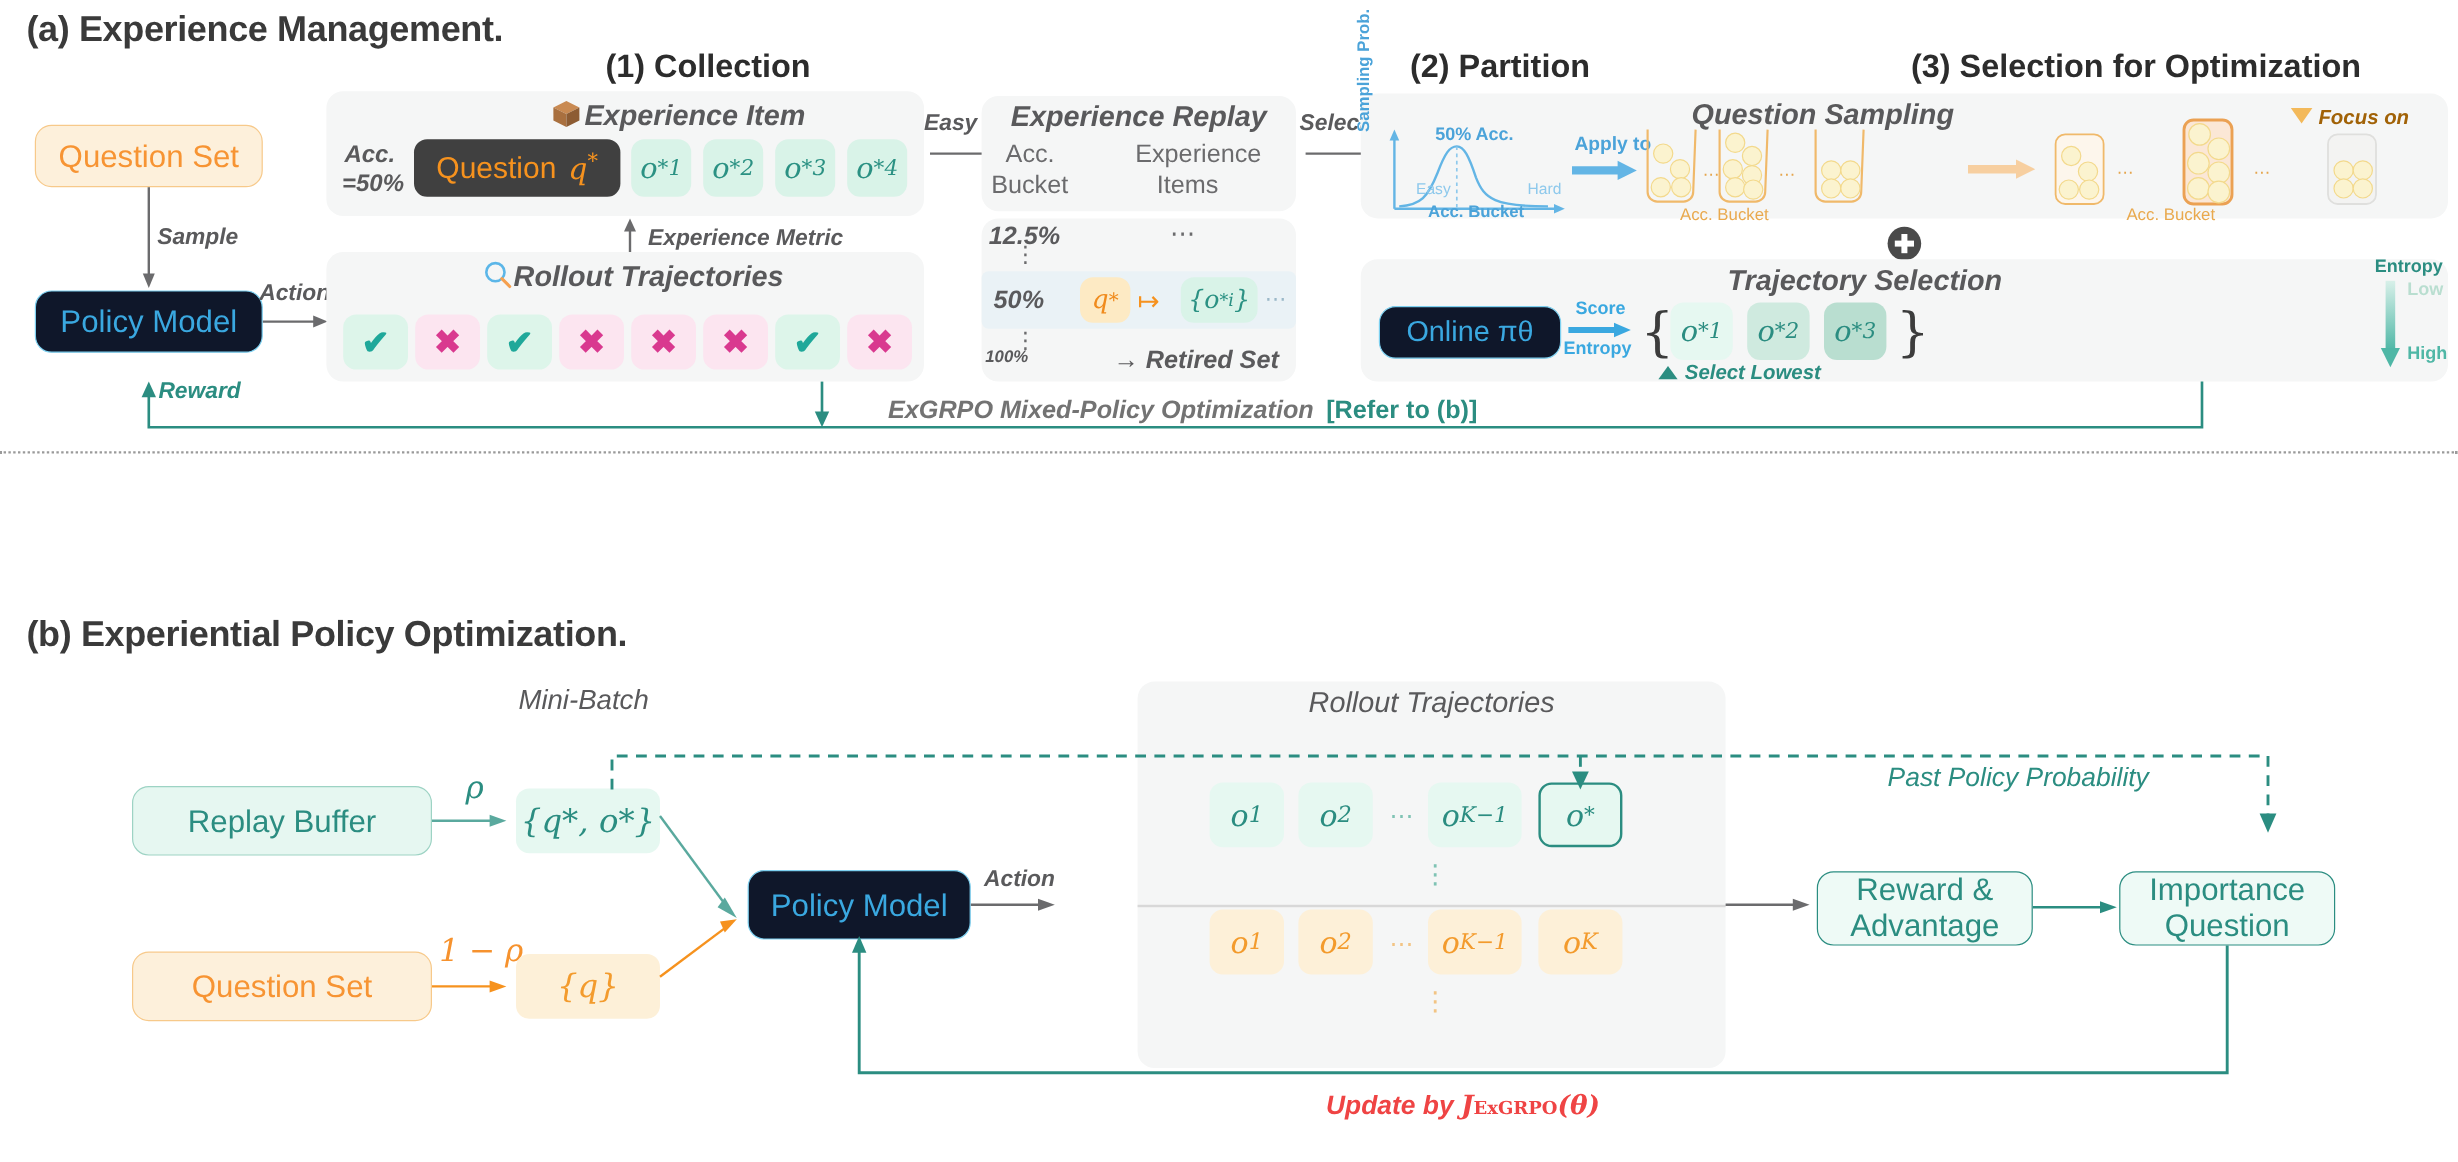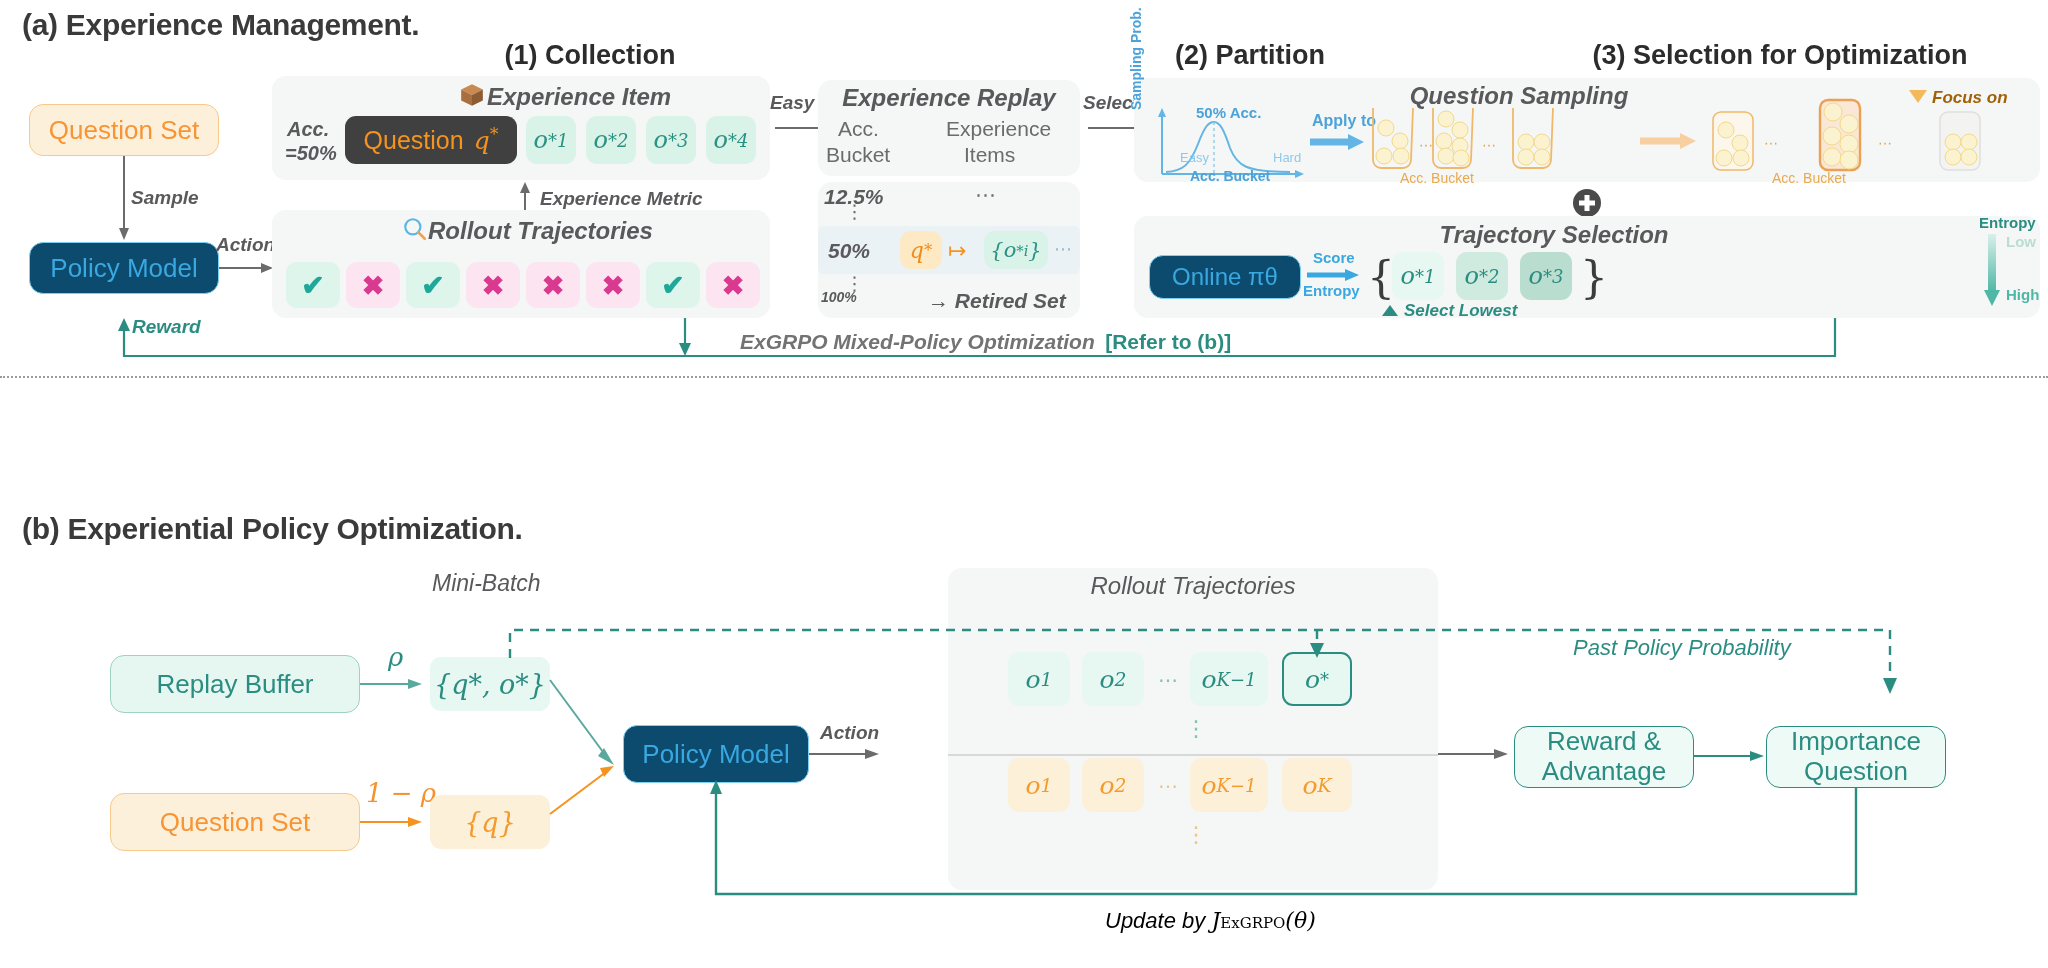--- a/index.html
+++ b/index.html
@@ -35,21 +35,21 @@
   
   .box {
     display: flex; align-items: center; justify-content: center;
     text-align: center; border-radius: 14px;
     font-size: 26px;
   }
   .box-orange {
     background: #fdf0db; border: 1.6px solid #f7c98a; color: #f79433;
   }
   .box-blue {
-    background: #0c4a6e; border: 1.6px solid #7dd0f0; color: #3aa8e0;
+    background: #0f172a; border: 1.6px solid #7dd0f0; color: #3aa8e0;
   }
   .box-teal {
     background: #e6f7f1; border: 1.6px solid #9dd3c4; color: #2b8d81;
   }
   .box-teal-outline {
     background: #eefaf6; border: 1.6px solid #2b8d81; color: #2b8d81;
   }
 
   
   .chip {
@@ -426,15 +426,15 @@
 
 <div class="abs box box-teal-outline" style="left:1766px; top:726px; width:180px; height:62px; flex-direction:column; line-height:1.15;">
   <span>Importance</span>
   <span>Question</span>
 </div>
 
 <svg class="abs" style="left:710px; top:788px; width:1150px; height:112px;">
   <path d="M1146,0 L1146,106 L6,106 L6,0" fill="none" stroke="#2b8d81" stroke-width="2.4"></path>
   <polygon points="6,-8 0,6 12,6" fill="#2b8d81"></polygon>
 </svg>
-<div class="abs" style="left:1105px; top:908px; font-size:22px; font-style:italic; font-weight:normal; color:#000000; white-space:nowrap;">
+<div class="abs" style="left:1105px; top:908px; font-size:22px; font-style:italic; font-weight:bold; color:#ef4444; white-space:nowrap;">
   Update by <span style="font-family:'DejaVu Serif',serif; font-style:italic;">J</span><span style="font-size:15px; font-family:'DejaVu Serif',serif; font-style:normal;">ExGRPO</span><span style="font-family:'DejaVu Serif',serif; font-style:italic;">(θ)</span>
 </div>
 
 </body></html>

